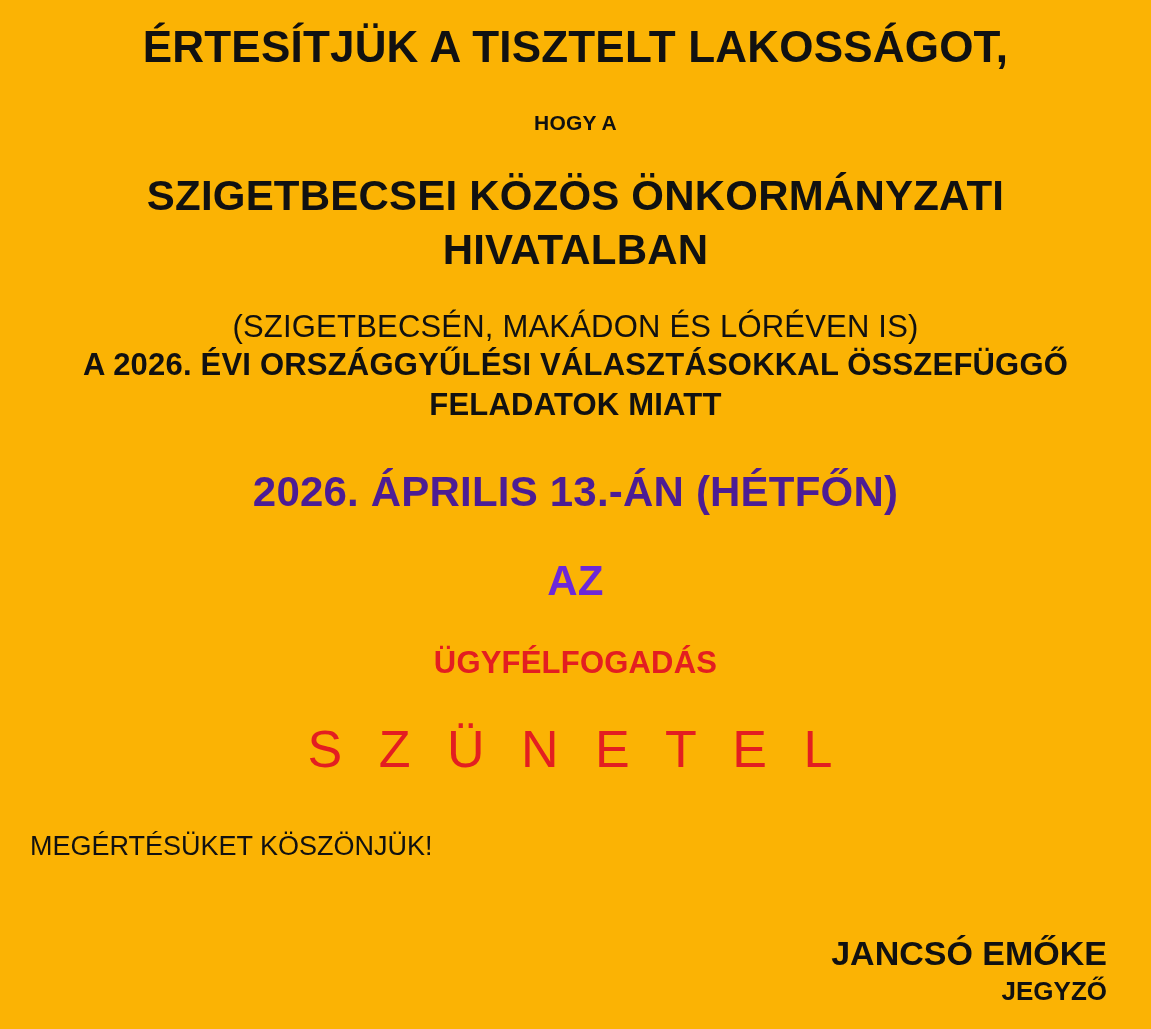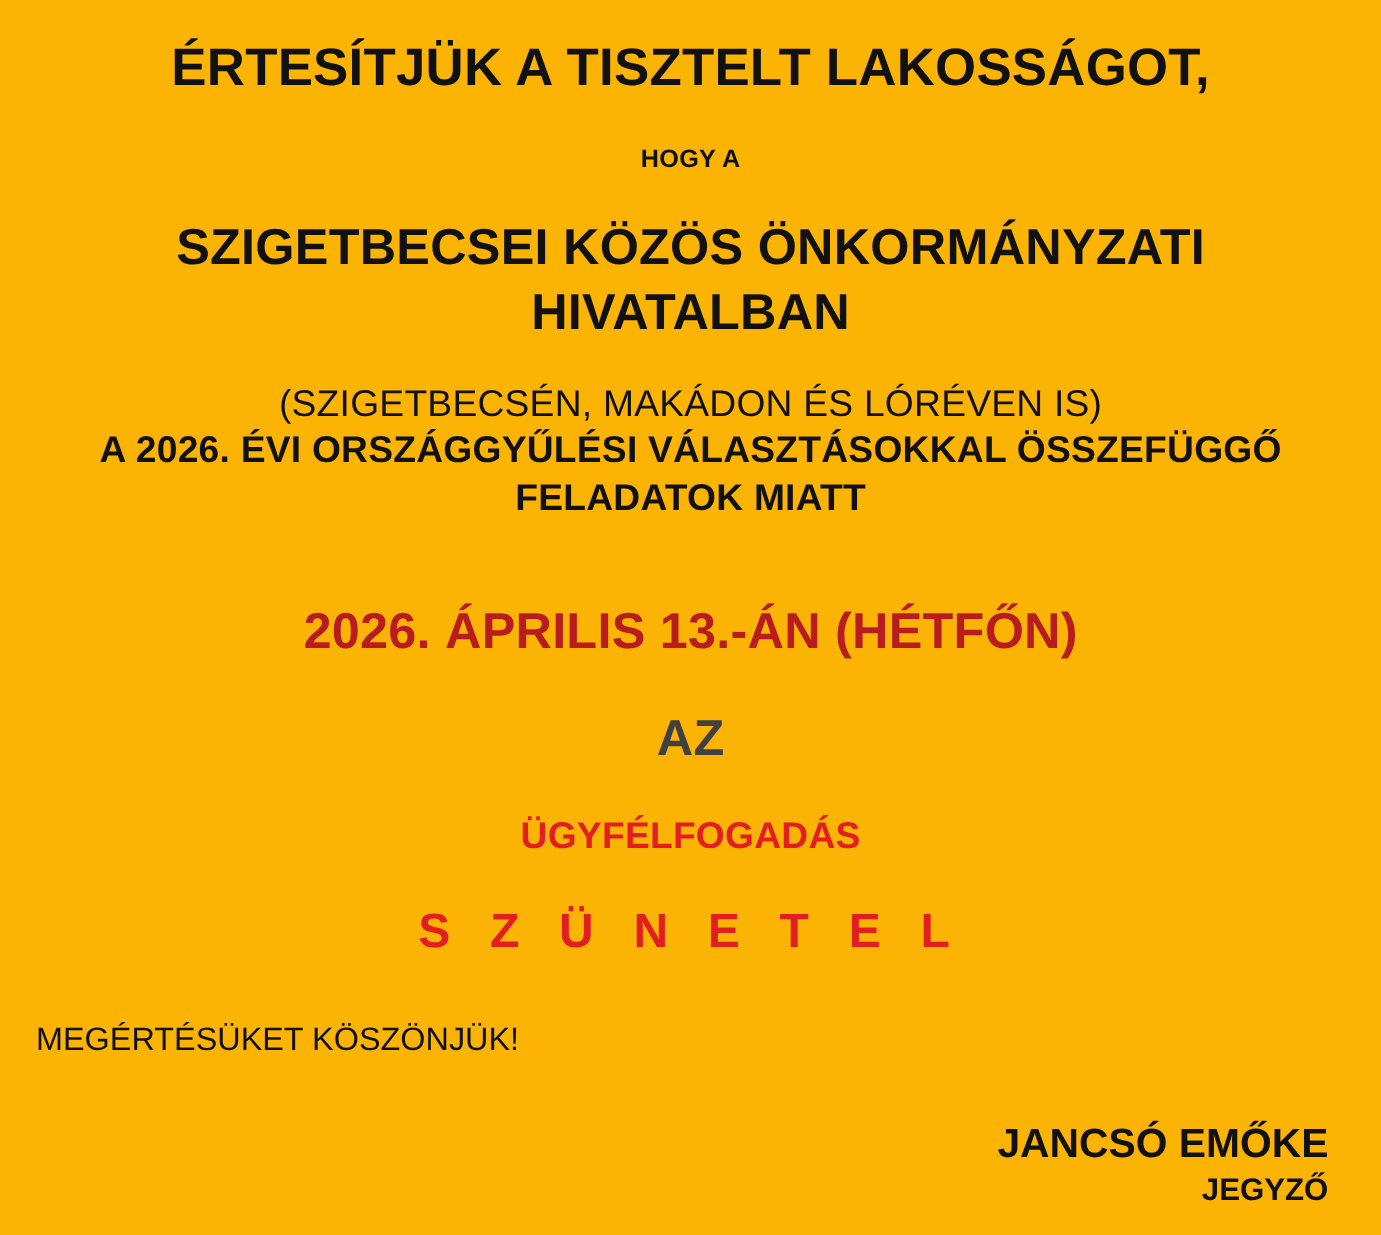--- a/index.html
+++ b/index.html
@@ -24,21 +24,21 @@
     position: relative;
   }
   .line {
     text-align: center;
     line-height: 1.12;
     letter-spacing: 0.2px;
   }
   .l-title {
     font-size: 44px;
     font-weight: 700;
-    margin-top: 14px;
+    margin-top: 4px;
     margin-bottom: 0;
   }
   .l-hogy {
     font-size: 21px;
     font-weight: 700;
     margin-top: 40px;
   }
   .l-office {
     font-size: 42px;
     font-weight: 700;
@@ -53,38 +53,38 @@
   }
   .l-reason {
     font-size: 31px;
     font-weight: 700;
     line-height: 1.3;
     padding: 0 20px;
   }
   .l-date {
     font-size: 42px;
     font-weight: 700;
-    color: #b91c1c;
-    margin-top: 66px;
+    color: #4c1d95;
+    margin-top: 42px;
   }
   .l-az {
     font-size: 42px;
     font-weight: 700;
-    color: #404040;
+    color: #6d28d9;
     margin-top: 42px;
   }
   .l-service {
     font-size: 31px;
     font-weight: 700;
     color: #E31E21;
     margin-top: 42px;
   }
   .l-suspended {
-    font-size: 40px;
-    font-weight: 700;
+    font-size: 52px;
+    font-weight: 400;
     color: #E31E21;
     margin-top: 40px;
     letter-spacing: 11px;
   }
   .l-thanks {
     font-size: 27px;
     font-weight: 400;
     text-align: left;
     margin-top: 52px;
     padding-left: 4px;

